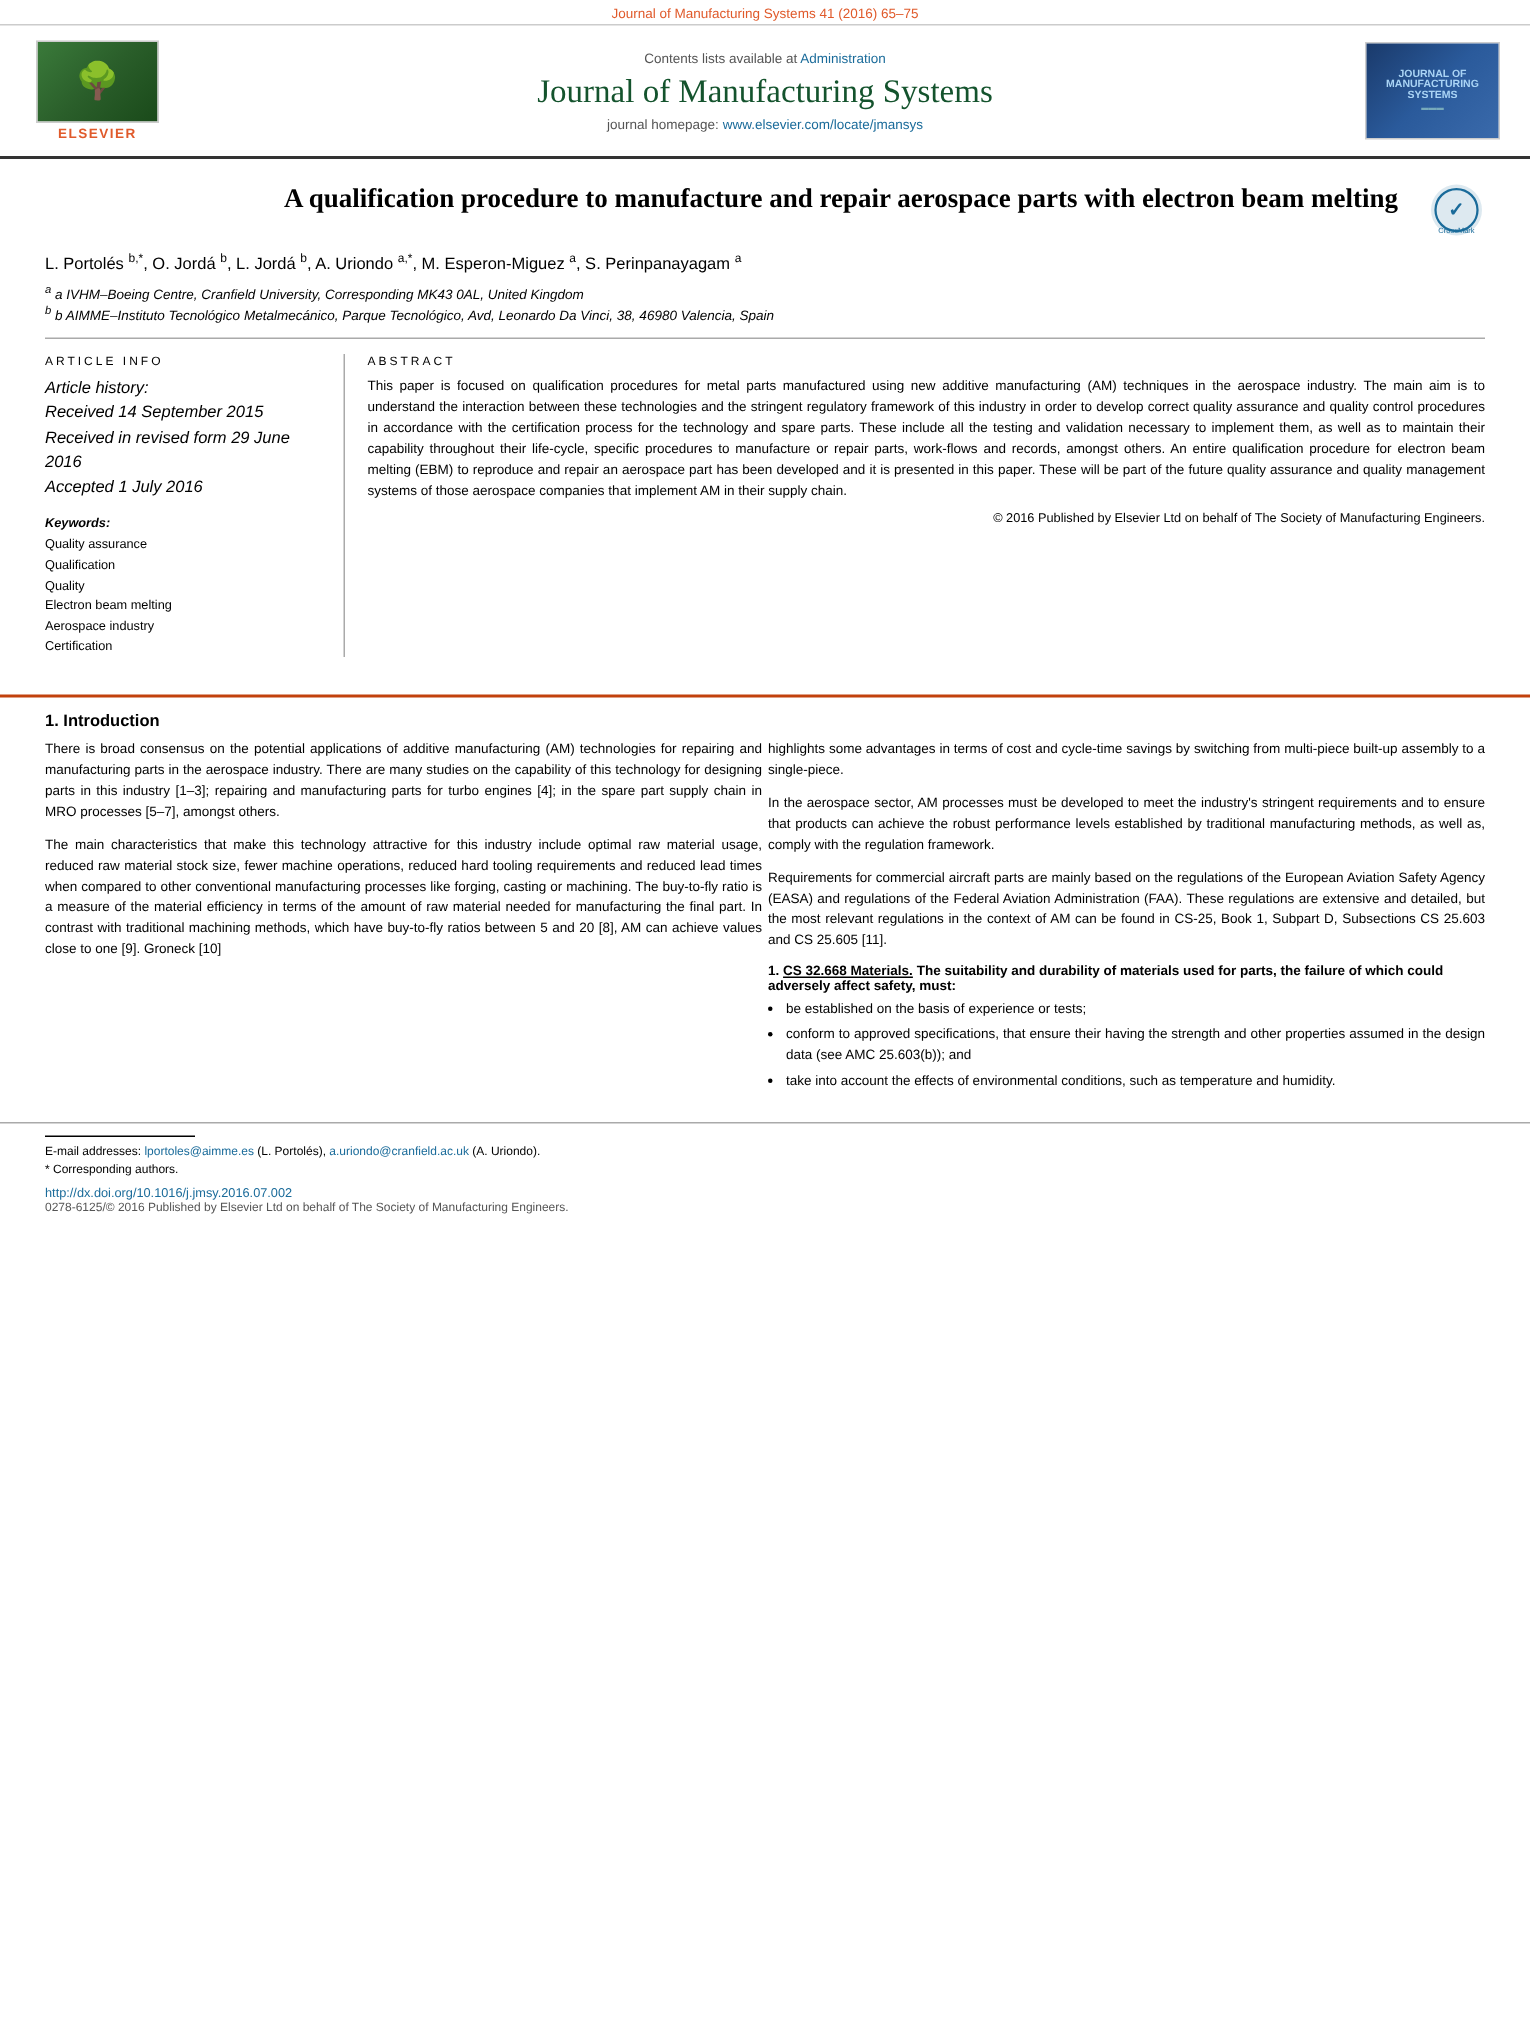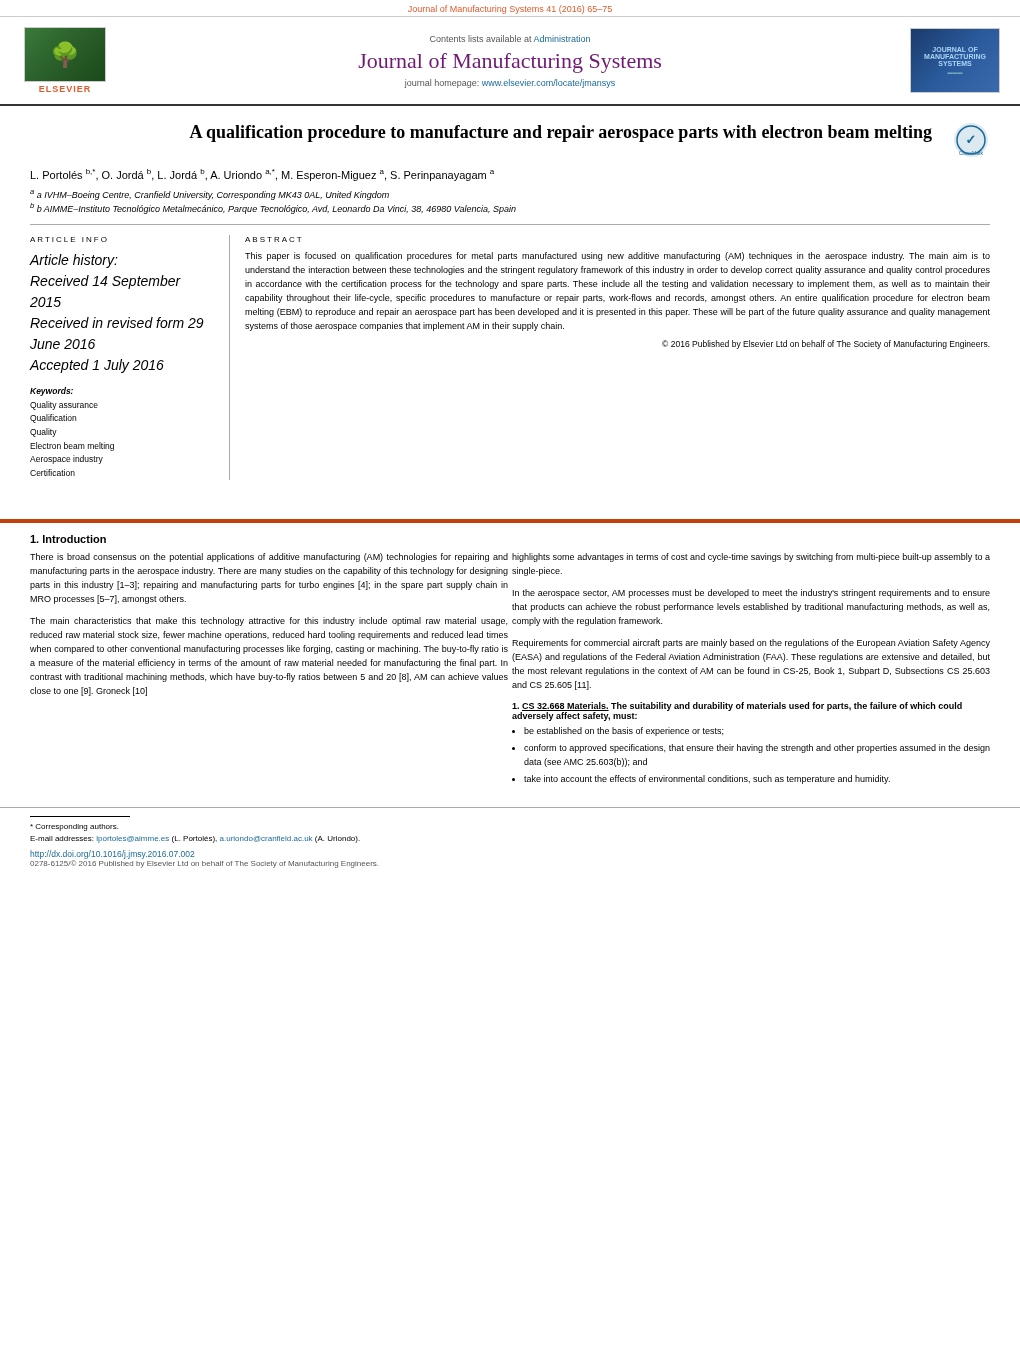--- a/index.html
+++ b/index.html
@@ -80,21 +80,21 @@
     }
 
     .contents-line a {
       color: #1a6b9a;
       text-decoration: none;
     }
 
     .journal-title {
       font-size: 22px;
       font-weight: normal;
-      color: #701a75;
+      color: #14532d;
       font-family: 'Times New Roman', Times, serif;
       margin-bottom: 4px;
     }
 
     .journal-homepage {
       font-size: 9px;
       color: #555;
       font-family: Arial, sans-serif;
     }
 
@@ -184,21 +184,21 @@
     .section-label {
       font-size: 8px;
       letter-spacing: 2px;
       text-transform: uppercase;
       font-family: Arial, sans-serif;
       color: #000;
       margin-bottom: 6px;
     }
 
     .article-history {
-      font-size: 14px;
+      font-size: 11px;
       font-family: Arial, sans-serif;
       line-height: 1.5;
       margin-bottom: 10px;
       font-style: italic;
     }
 
     .keywords-label {
       font-size: 8.5px;
       font-weight: bold;
       font-family: Arial, sans-serif;
@@ -225,22 +225,22 @@
       font-size: 8.5px;
       font-family: Arial, sans-serif;
       text-align: right;
       margin-top: 6px;
       color: #000;
     }
 
     
     .main-body {
       padding: 10px 30px;
-      border-top: 4px solid #c2410c;
-      margin-top: 24px;
+      border-top: 2px solid #c2410c;
+      margin-top: 10px;
     }
 
     .body-two-col {
       display: flex;
       gap: 4px;
     }
 
     .body-left {
       flex: 1;
     }
@@ -483,23 +483,23 @@
             <li>take into account the effects of environmental conditions, such as temperature and humidity.</li>
           </ul>
         </div>
       </div>
 
     </div>
   </div>
 
   <div class="footer-section">
     <div class="footnote-divider"></div>
-    <div class="footnote-text">* Corresponding authors.</div>
     <div class="footnote-text">
       E-mail addresses: <a style="color:#1a6b9a;">lportoles@aimme.es</a> (L. Portolés), <a style="color:#1a6b9a;">a.uriondo@cranfield.ac.uk</a> (A. Uriondo).
     </div>
+    <div class="footnote-text">* Corresponding authors.</div>
     <div class="doi-line">
       <a style="color:#1a6b9a;text-decoration:none;font-size:8.5px;font-family:Arial;">http://dx.doi.org/10.1016/j.jmsy.2016.07.002</a>
     </div>
     <div class="issn-line">0278-6125/© 2016 Published by Elsevier Ltd on behalf of The Society of Manufacturing Engineers.</div>
   </div>
 
 </div>
 
 </body></html>

